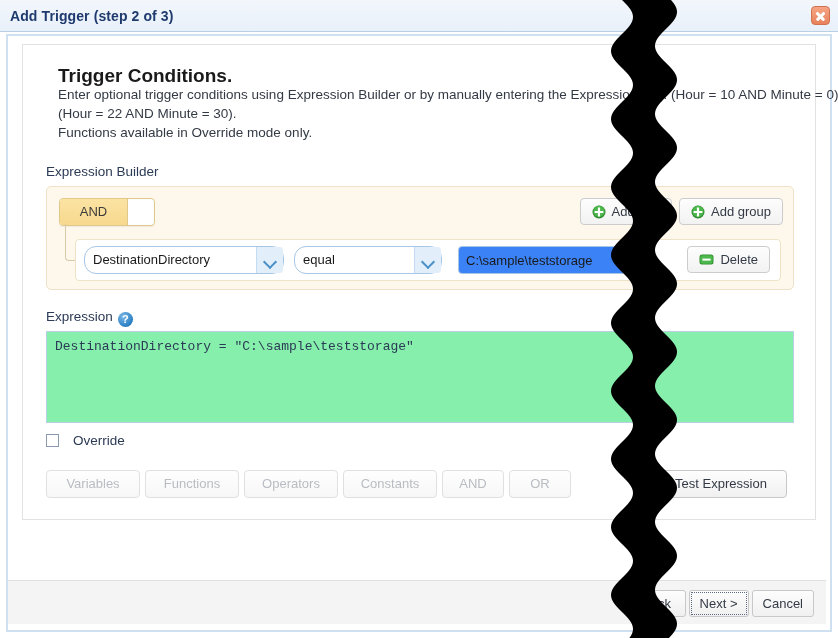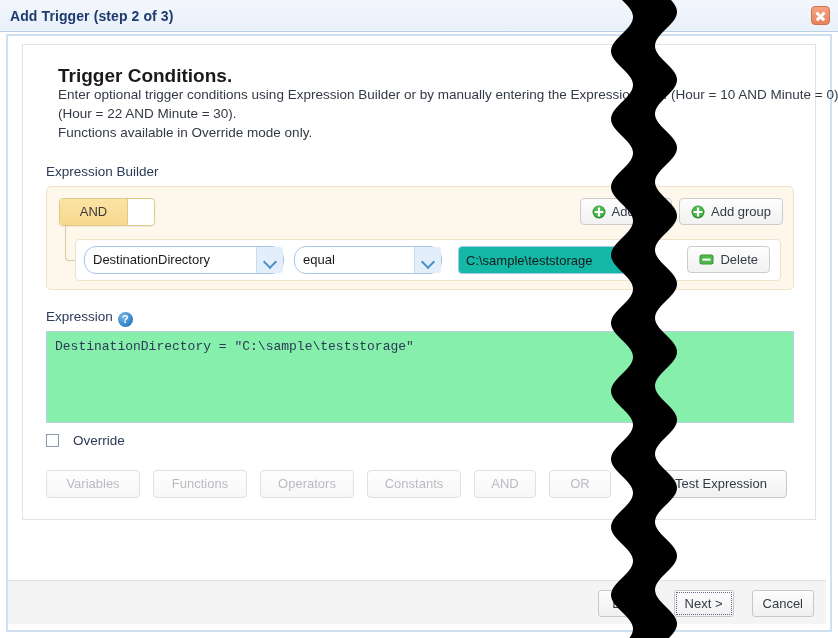--- a/index.html
+++ b/index.html
@@ -295,21 +295,21 @@
 
   #rule-field    { left: 8px;   top: 6px;  width: 200px; }
   #rule-operator { left: 218px; top: 6px;  width: 148px; }
 
   .txtinput {
     position: absolute;
     left: 382px;
     top: 6px;
     width: 180px;
     height: 28px;
-    background: #14b8a6;
+    background: #3b82f6;
     border: 1px solid #a8c6e5;
     border-radius: 4px;
     box-sizing: border-box;
     font-family: "Liberation Sans", sans-serif;
     font-size: 13px;
     color: #1a1a1a;
     padding: 0 7px;
     outline: none;
   }
   .rule-delete {
@@ -361,21 +361,21 @@
     color: #2b3a55;
     cursor: pointer;
   }
 
   
   .token-row {
     position: absolute;
     left: 46px;
     top: 470px;
     display: flex;
-    gap: 13px;
+    gap: 5px;
   }
   .btn-token {
     width: 94px;
     height: 28px;
     line-height: 26px;
     text-align: center;
     background: linear-gradient(to bottom, #fefefe 0%, #f7f7f7 100%);
     border: 1px solid #e0e0e0;
     border-radius: 4px;
     font-size: 13px;
@@ -413,21 +413,21 @@
     height: 44px;
     background: #f4f4f4;
     border-top: 1px solid #e0e0e0;
     box-sizing: border-box;
   }
   .footer-btns {
     position: absolute;
     right: 12px;
     top: 9px;
     display: flex;
-    gap: 18px;
+    gap: 3px;
   }
   .btn-nav {
     min-width: 58px;
     height: 27px;
     padding: 0 10px;
     line-height: 25px;
     text-align: center;
     background: linear-gradient(to bottom, #fdfdfd 0%, #f0f0f0 100%);
     border: 1px solid #c8c8c8;
     border-radius: 3px;

